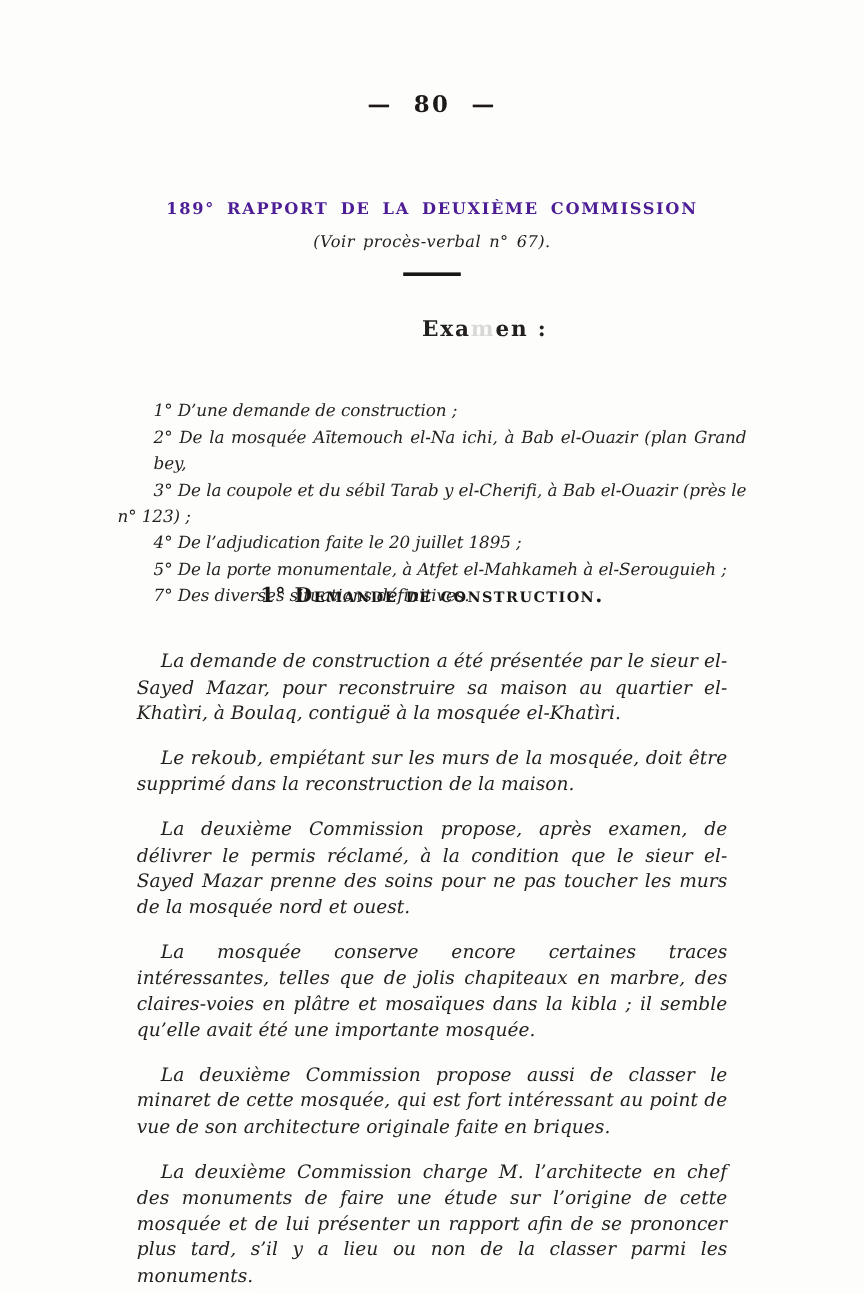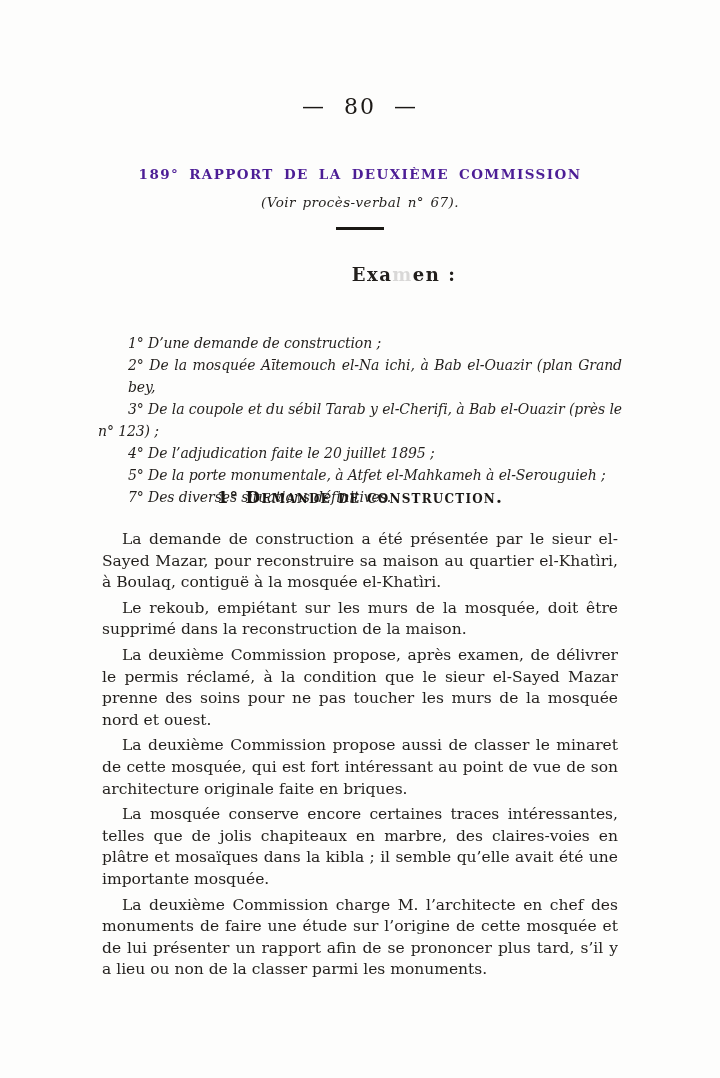--- a/index.html
+++ b/index.html
@@ -7,23 +7,23 @@
     position: relative;
     width: 720px;
     height: 1078px;
     background: #fdfdfc;
     font-family: "DejaVu Serif", serif;
     color: #221f1c;
     overflow: hidden;
   }
   .centered { position: absolute; left: 0; width: 100%; text-align: center; }
   .pageno {
-    top: 94px;
-    font-size: 22px;
-    font-weight: normal;
+    top: 76px;
+    font-size: 19px;
+    font-weight: bold;
     letter-spacing: 2px;
     word-spacing: 9px;
     color: #1c1916;
   }
   .title {
     top: 166px;
     font-size: 13.5px;
     font-weight: bold;
     letter-spacing: 1.4px;
     word-spacing: 4px;
@@ -75,21 +75,21 @@
   .section .sectitle { font-variant: small-caps; letter-spacing: 1.2px; }
   .body {
     position: absolute;
     top: 525px;
     left: 98px;
     width: 524px;
     font-size: 15.5px;
     line-height: 21.6px;
     text-align: justify;
   }
-  .para { margin: 4px; text-indent: 20px; }
+  .para { margin: 16px; text-indent: 20px; font-style: italic; }
 </style>
 </head>
 <body>
 
 <div class="page">
 
   <div class="centered pageno">— 80 —</div>
 
   <div class="centered title">189° RAPPORT DE LA DEUXIÈME COMMISSION</div>
 
@@ -111,18 +111,18 @@
 
   <div class="centered section">
     <span class="secnum">1°</span>
     <span class="sectitle">Demande de construction.</span>
   </div>
 
   <div class="body">
     <p class="para">La demande de construction a été présentée par le sieur el-Sayed Mazar, pour reconstruire sa maison au quartier el-Khatìri, à Boulaq, contiguë à la mosquée el-Khatìri.</p>
     <p class="para">Le rekoub, empiétant sur les murs de la mosquée, doit être supprimé dans la reconstruction de la maison.</p>
     <p class="para">La deuxième Commission propose, après examen, de délivrer le permis réclamé, à la condition que le sieur el-Sayed Mazar prenne des soins pour ne pas toucher les murs de la mosquée nord et ouest.</p>
+    <p class="para">La mosquée conserve encore certaines traces intéressantes, telles que de jolis chapiteaux en marbre, des claires-voies en plâtre et mosaïques dans la kibla ; il semble qu’elle avait été une importante mosquée.</p>
     <p class="para">La deuxième Commission propose aussi de classer le minaret de cette mosquée, qui est fort intéressant au point de vue de son architecture originale faite en briques.</p>
-    <p class="para">La mosquée conserve encore certaines traces intéressantes, telles que de jolis chapiteaux en marbre, des claires-voies en plâtre et mosaïques dans la kibla ; il semble qu’elle avait été une importante mosquée.</p>
     <p class="para">La deuxième Commission charge M. l’architecte en chef des monuments de faire une étude sur l’origine de cette mosquée et de lui présenter un rapport afin de se prononcer plus tard, s’il y a lieu ou non de la classer parmi les monuments.</p>
   </div>
 
 </div>
 
 </body></html>

